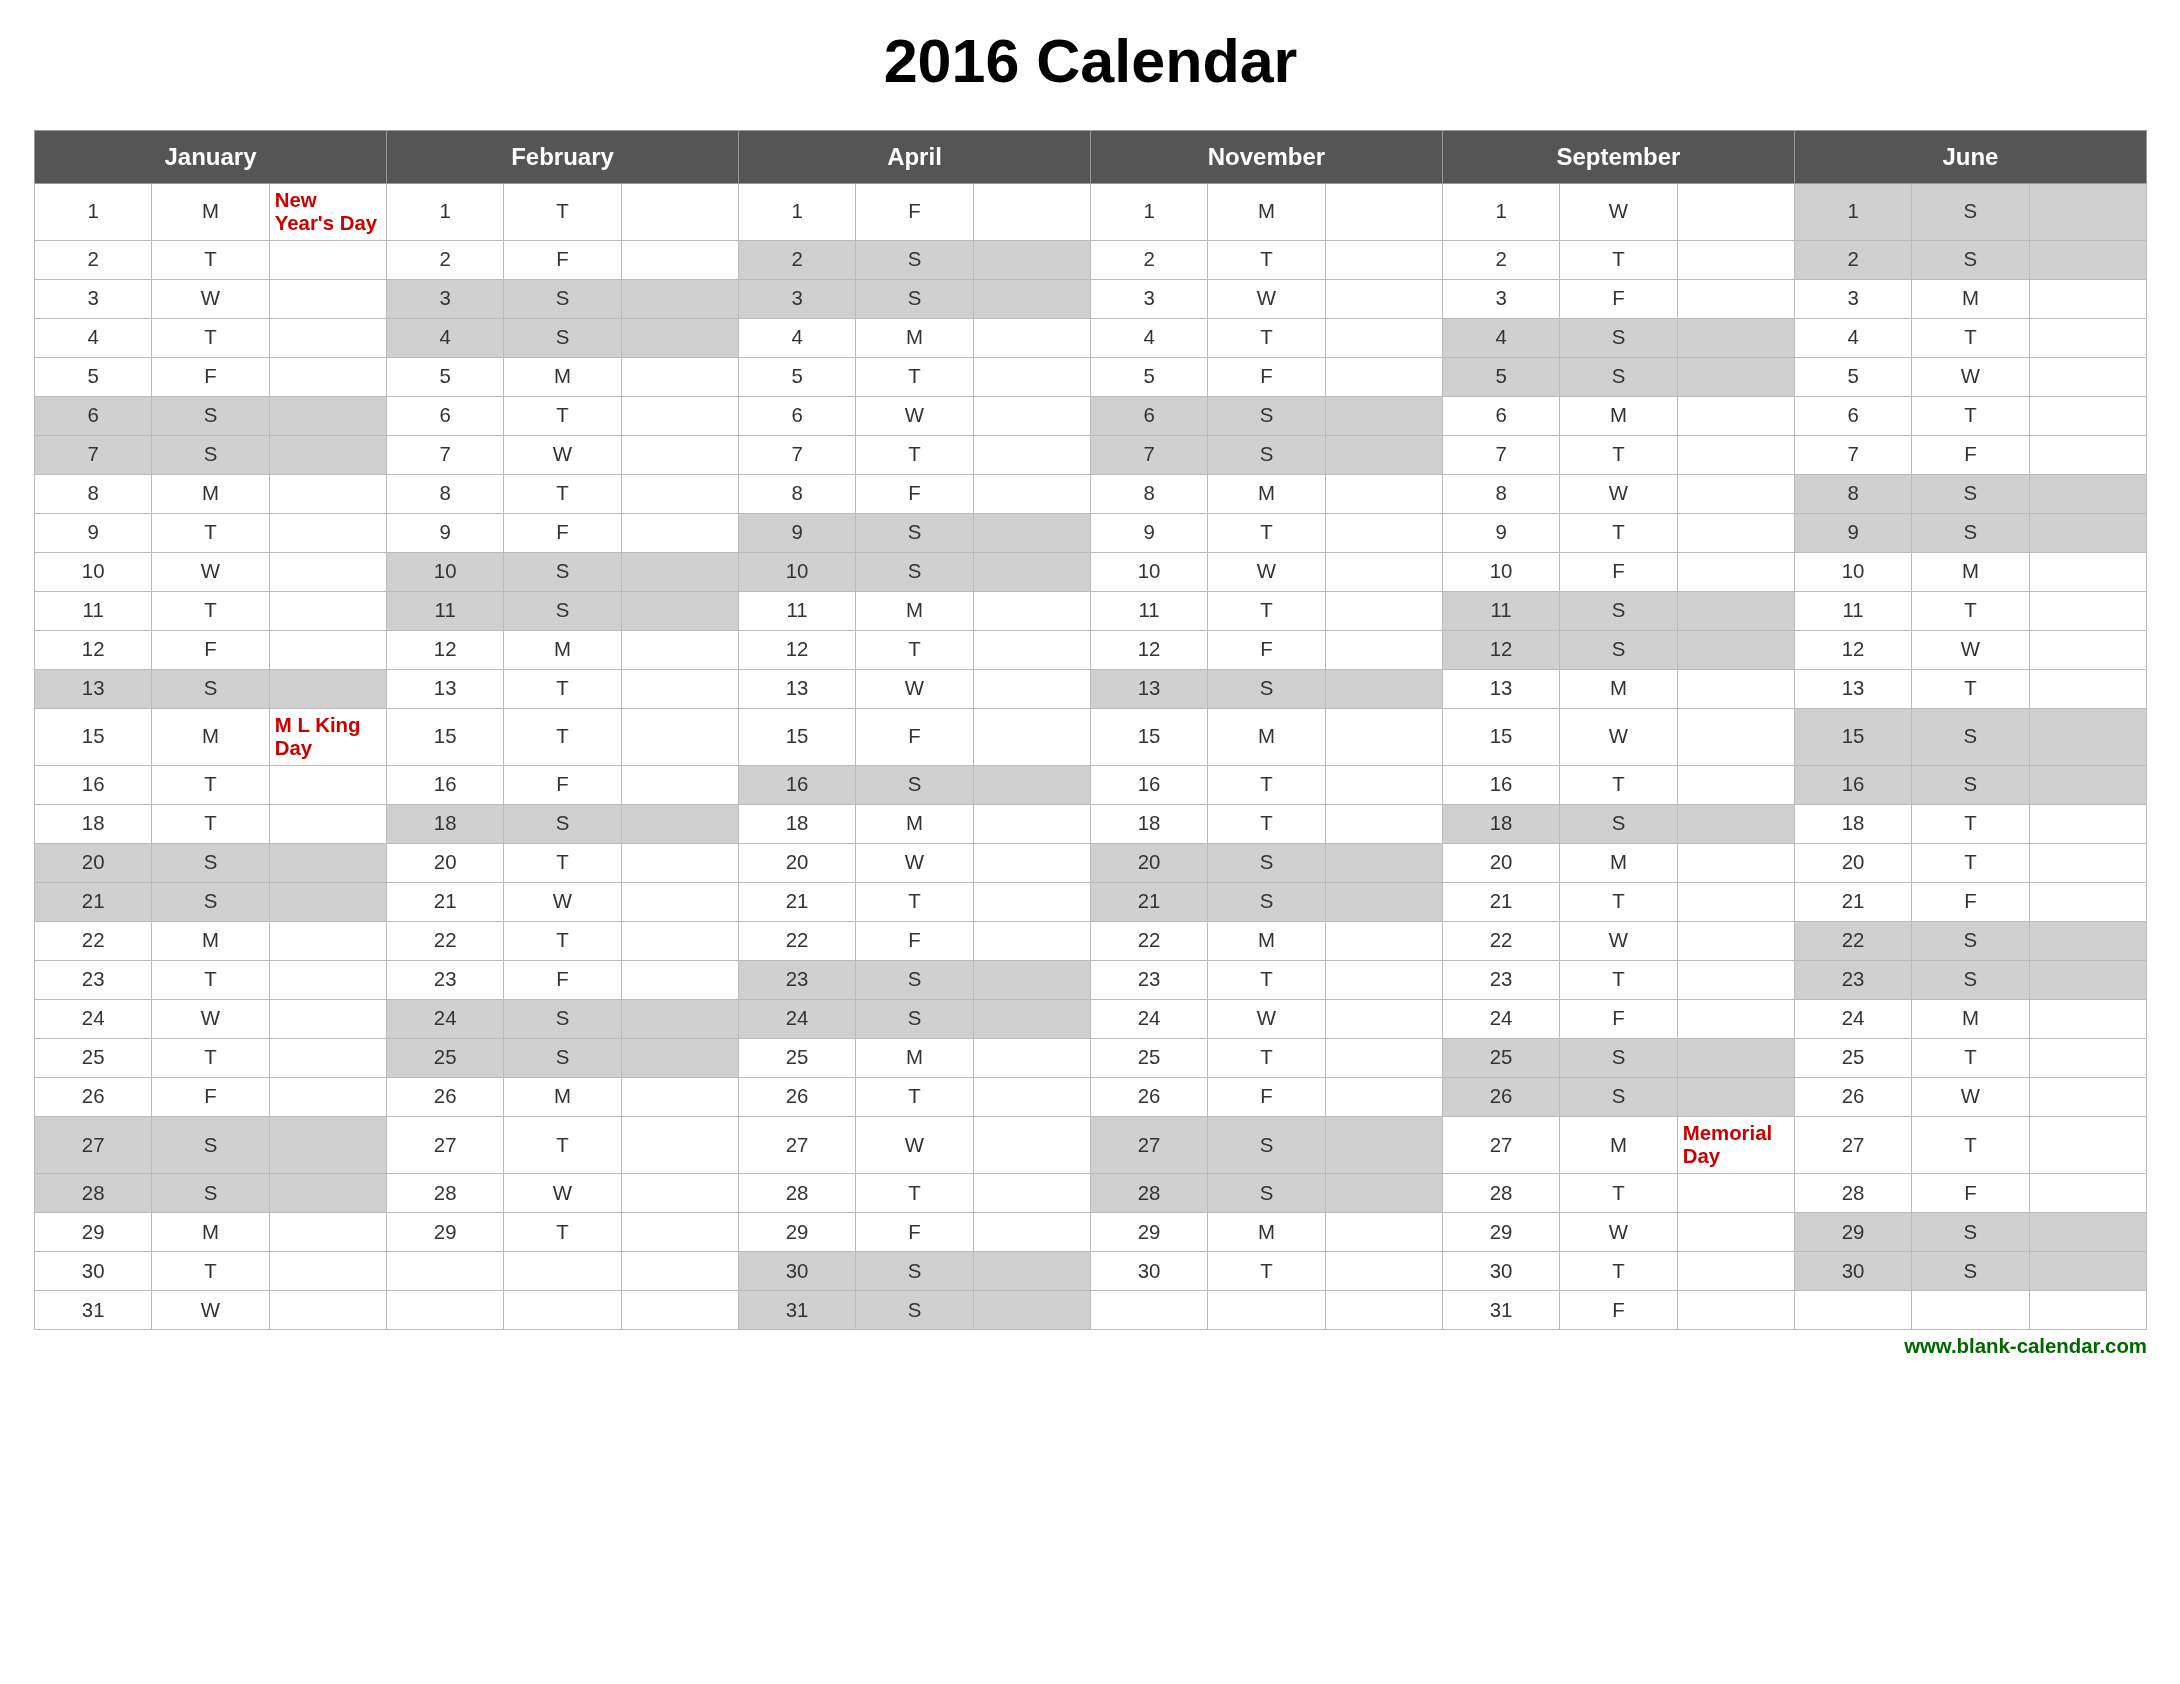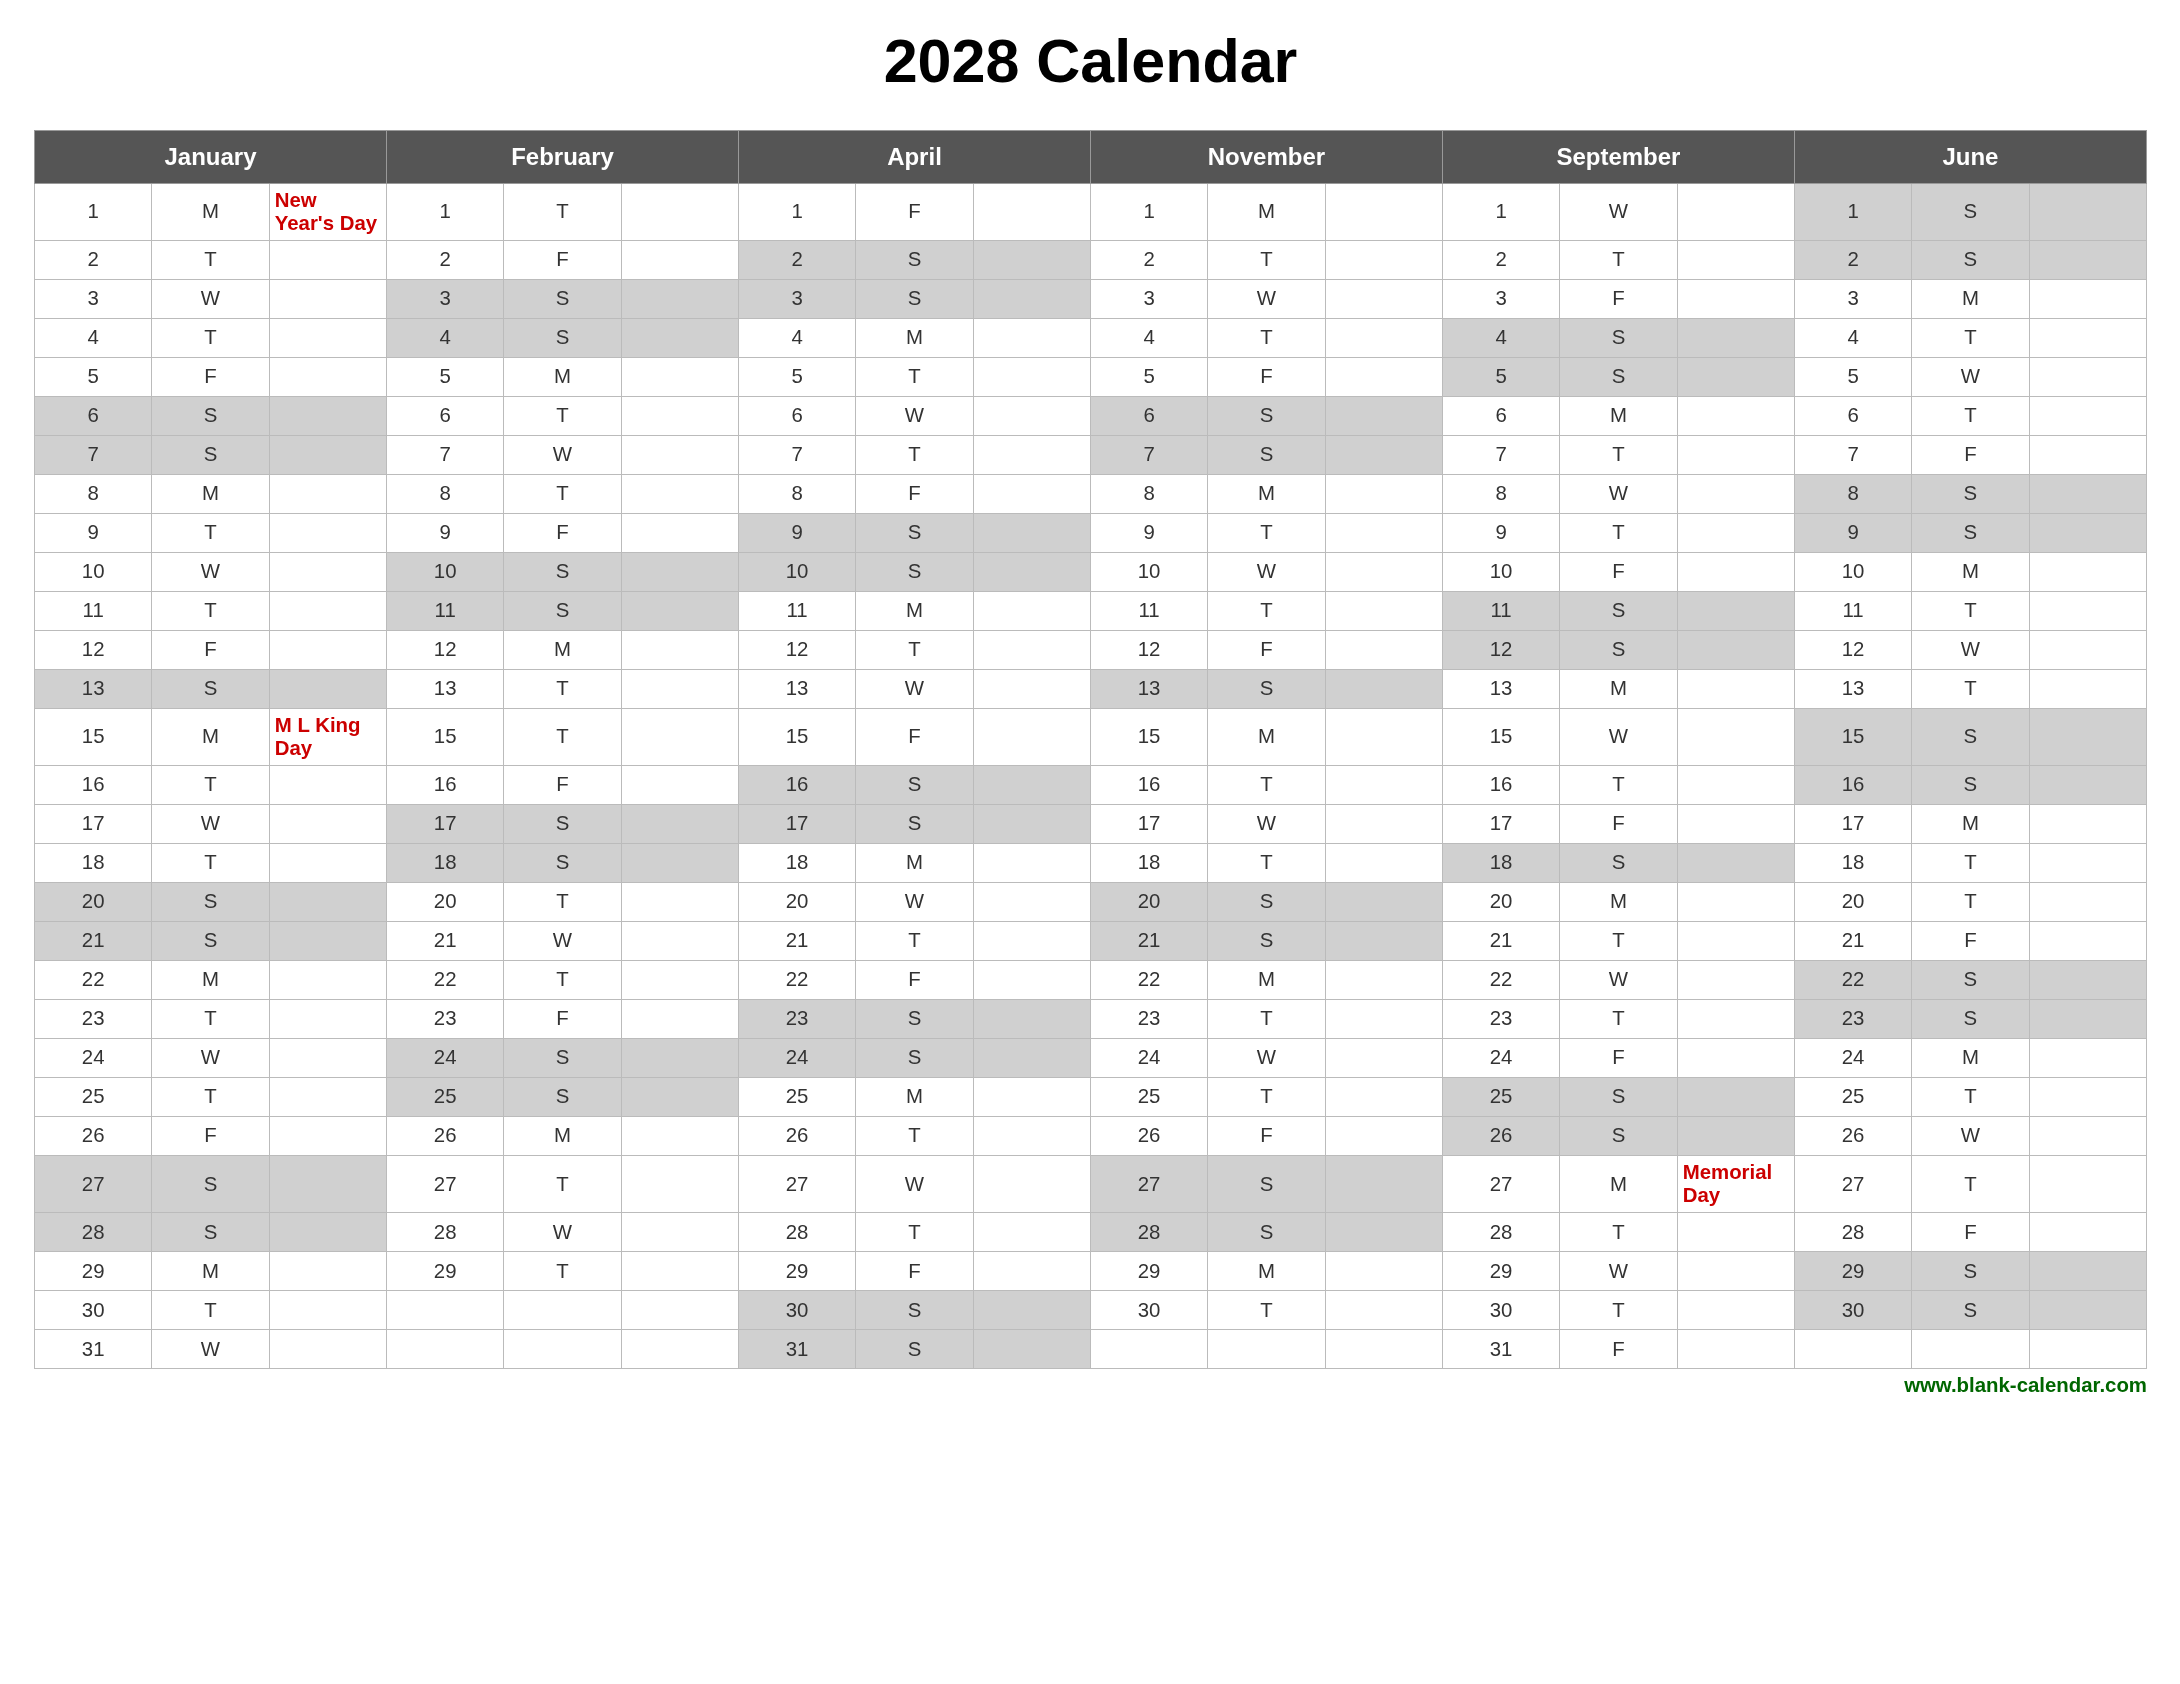--- a/index.html
+++ b/index.html
@@ -60,21 +60,21 @@
       text-align: right;
       color: #006600;
       font-size: 20.4px;
       font-weight: bold;
       padding-top: 5.1px;
     }
   </style>
 </head>
 <body>
 
-<h1>2028 Calendar</h1>
+<h1>2016 Calendar</h1>
 
 <div id="calendar-container">
     <table class="calendar-table">
       <thead>
         <tr>
           <th colspan="3">January</th>
           <th colspan="3">February</th>
           <th colspan="3">April</th>
           <th colspan="3">November</th>
           <th colspan="3">September</th>
@@ -374,40 +374,20 @@
           <td style="background: rgb(208, 208, 208);"></td>
           <td class="day-num">16</td>
           <td class="day-letter">T</td>
           <td></td>
           <td class="day-num">16</td>
           <td class="day-letter">T</td>
           <td></td>
           <td class="day-num" style="background: rgb(208, 208, 208);">16</td>
           <td class="day-letter" style="background: rgb(208, 208, 208);">S</td>
           <td style="background: rgb(208, 208, 208);"></td>
-        </tr>
-        <tr>
-          <td class="day-num">17</td>
-          <td class="day-letter">W</td>
-          <td></td>
-          <td class="day-num" style="background: rgb(208, 208, 208);">17</td>
-          <td class="day-letter" style="background: rgb(208, 208, 208);">S</td>
-          <td style="background: rgb(208, 208, 208);"></td>
-          <td class="day-num" style="background: rgb(208, 208, 208);">17</td>
-          <td class="day-letter" style="background: rgb(208, 208, 208);">S</td>
-          <td style="background: rgb(208, 208, 208);"></td>
-          <td class="day-num">17</td>
-          <td class="day-letter">W</td>
-          <td></td>
-          <td class="day-num">17</td>
-          <td class="day-letter">F</td>
-          <td></td>
-          <td class="day-num">17</td>
-          <td class="day-letter">M</td>
-          <td></td>
         </tr>
         <tr>
           <td class="day-num">18</td>
           <td class="day-letter">T</td>
           <td></td>
           <td class="day-num" style="background: rgb(208, 208, 208);">18</td>
           <td class="day-letter" style="background: rgb(208, 208, 208);">S</td>
           <td style="background: rgb(208, 208, 208);"></td>
           <td class="day-num">18</td>
           <td class="day-letter">M</td>

